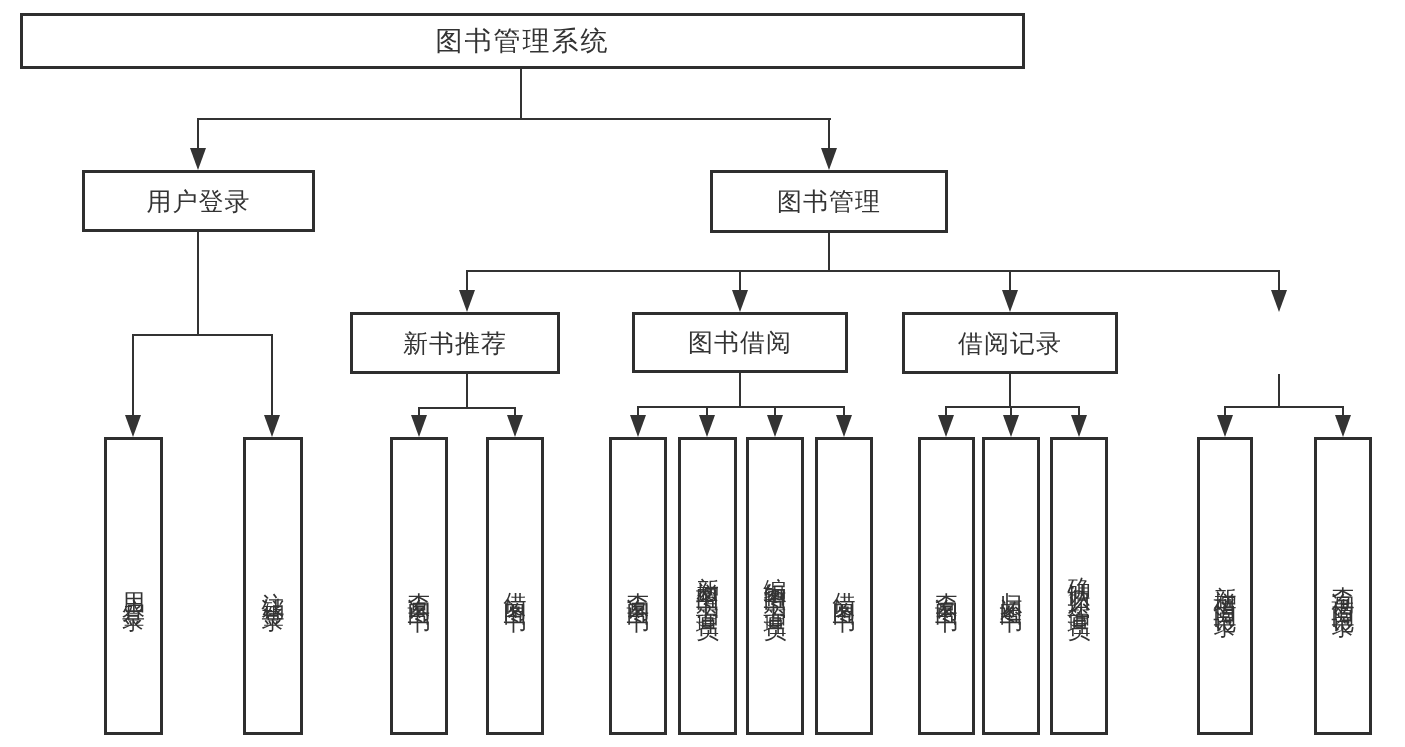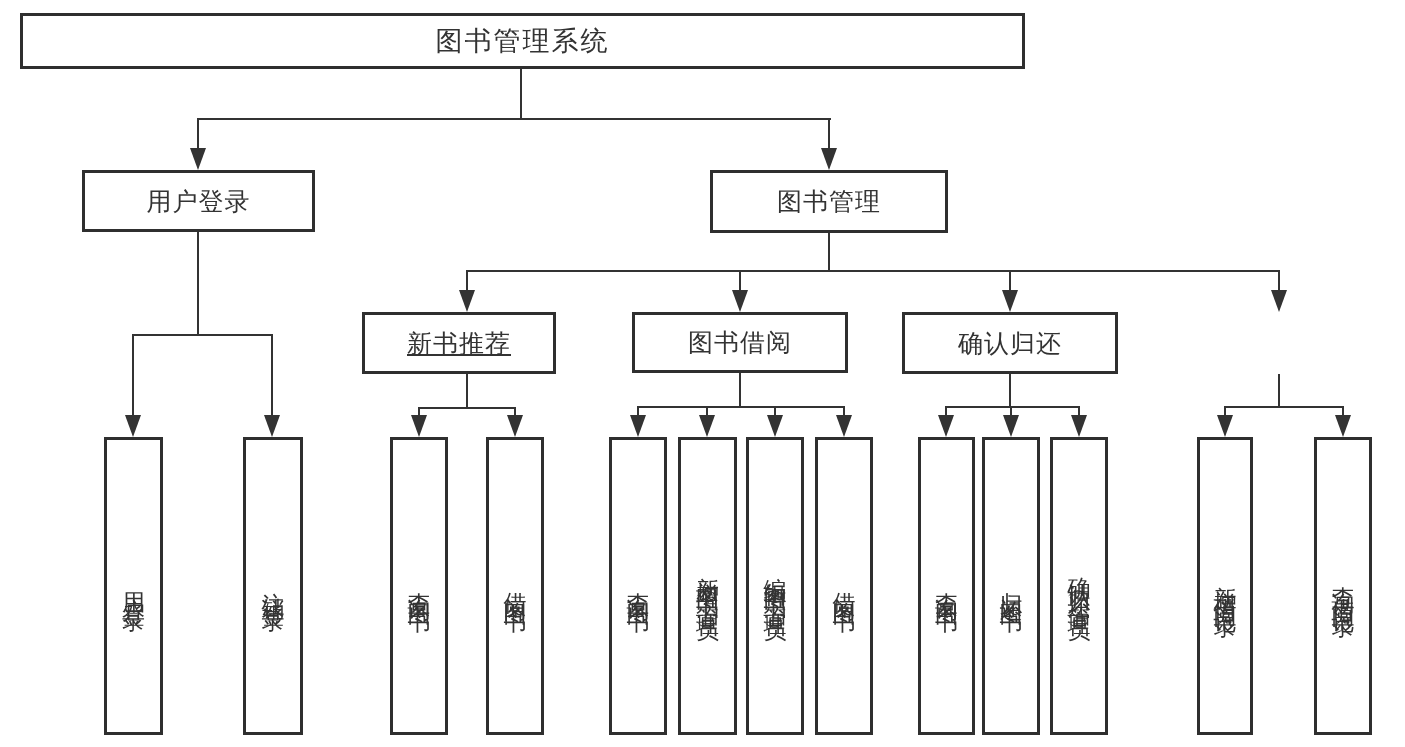--- a/index.html
+++ b/index.html
@@ -78,23 +78,23 @@
   <div class="line" style="left:466px;top:270px;width:814px;height:2px;"></div>
   <div class="line" style="left:466px;top:270px;width:2px;height:24px;"></div>
   <div class="line" style="left:739px;top:270px;width:2px;height:24px;"></div>
   <div class="line" style="left:1009px;top:270px;width:2px;height:24px;"></div>
   <div class="line" style="left:1278px;top:270px;width:2px;height:24px;"></div>
   <div class="ah" style="left:459px;top:290px;"></div>
   <div class="ah" style="left:732px;top:290px;"></div>
   <div class="ah" style="left:1002px;top:290px;"></div>
   <div class="ah" style="left:1271px;top:290px;"></div>
 
-  <div class="node h" style="left:362px;top:312px;width:194px;height:62px;text-decoration:underline;">新书推荐</div>
+  <div class="node h" style="left:350px;top:312px;width:210px;height:62px;">新书推荐</div>
   <div class="node h" style="left:632px;top:312px;width:216px;height:61px;">图书借阅</div>
-  <div class="node h" style="left:902px;top:312px;width:216px;height:62px;">确认归还</div>
+  <div class="node h" style="left:902px;top:312px;width:216px;height:62px;">借阅记录</div>
 
   <div class="line" style="left:466px;top:374px;width:2px;height:35px;"></div>
   <div class="line" style="left:418px;top:407px;width:98px;height:2px;"></div>
   <div class="line" style="left:418px;top:407px;width:2px;height:12px;"></div>
   <div class="line" style="left:514px;top:407px;width:2px;height:12px;"></div>
   <div class="ah" style="left:411px;top:415px;"></div>
   <div class="ah" style="left:507px;top:415px;"></div>
 
   <div class="line" style="left:739px;top:373px;width:2px;height:35px;"></div>
   <div class="line" style="left:637px;top:406px;width:208px;height:2px;"></div>

